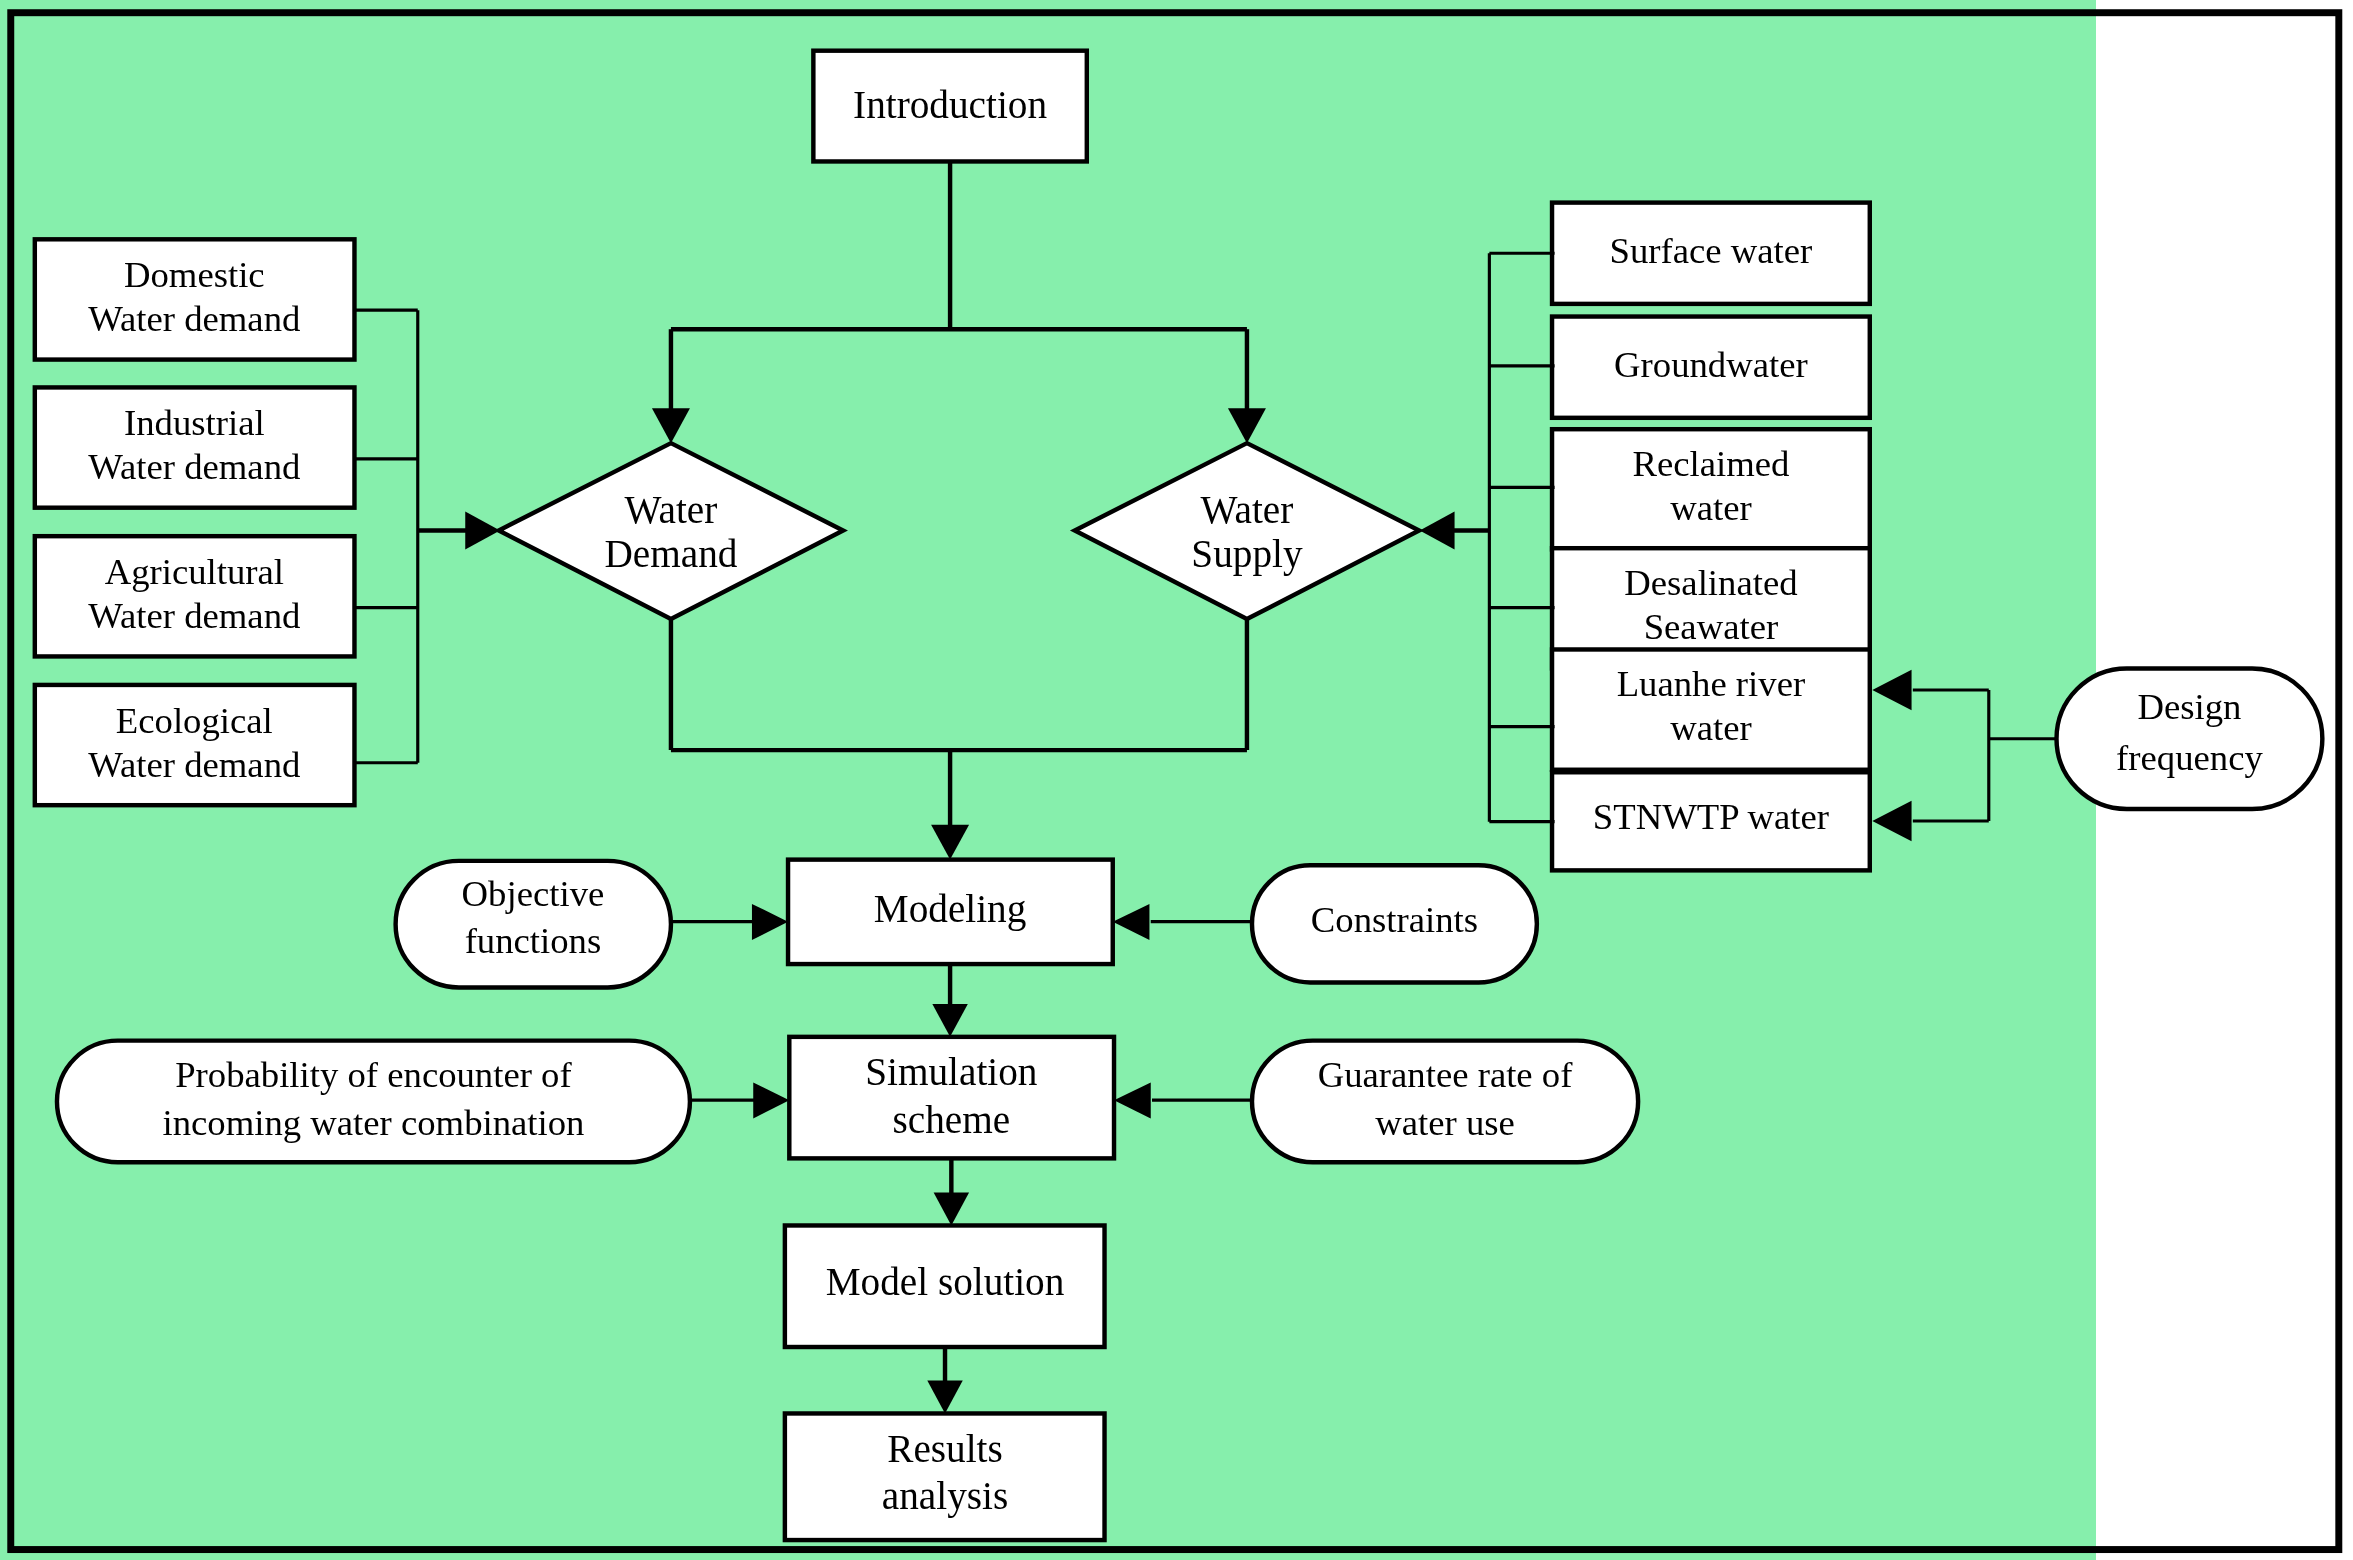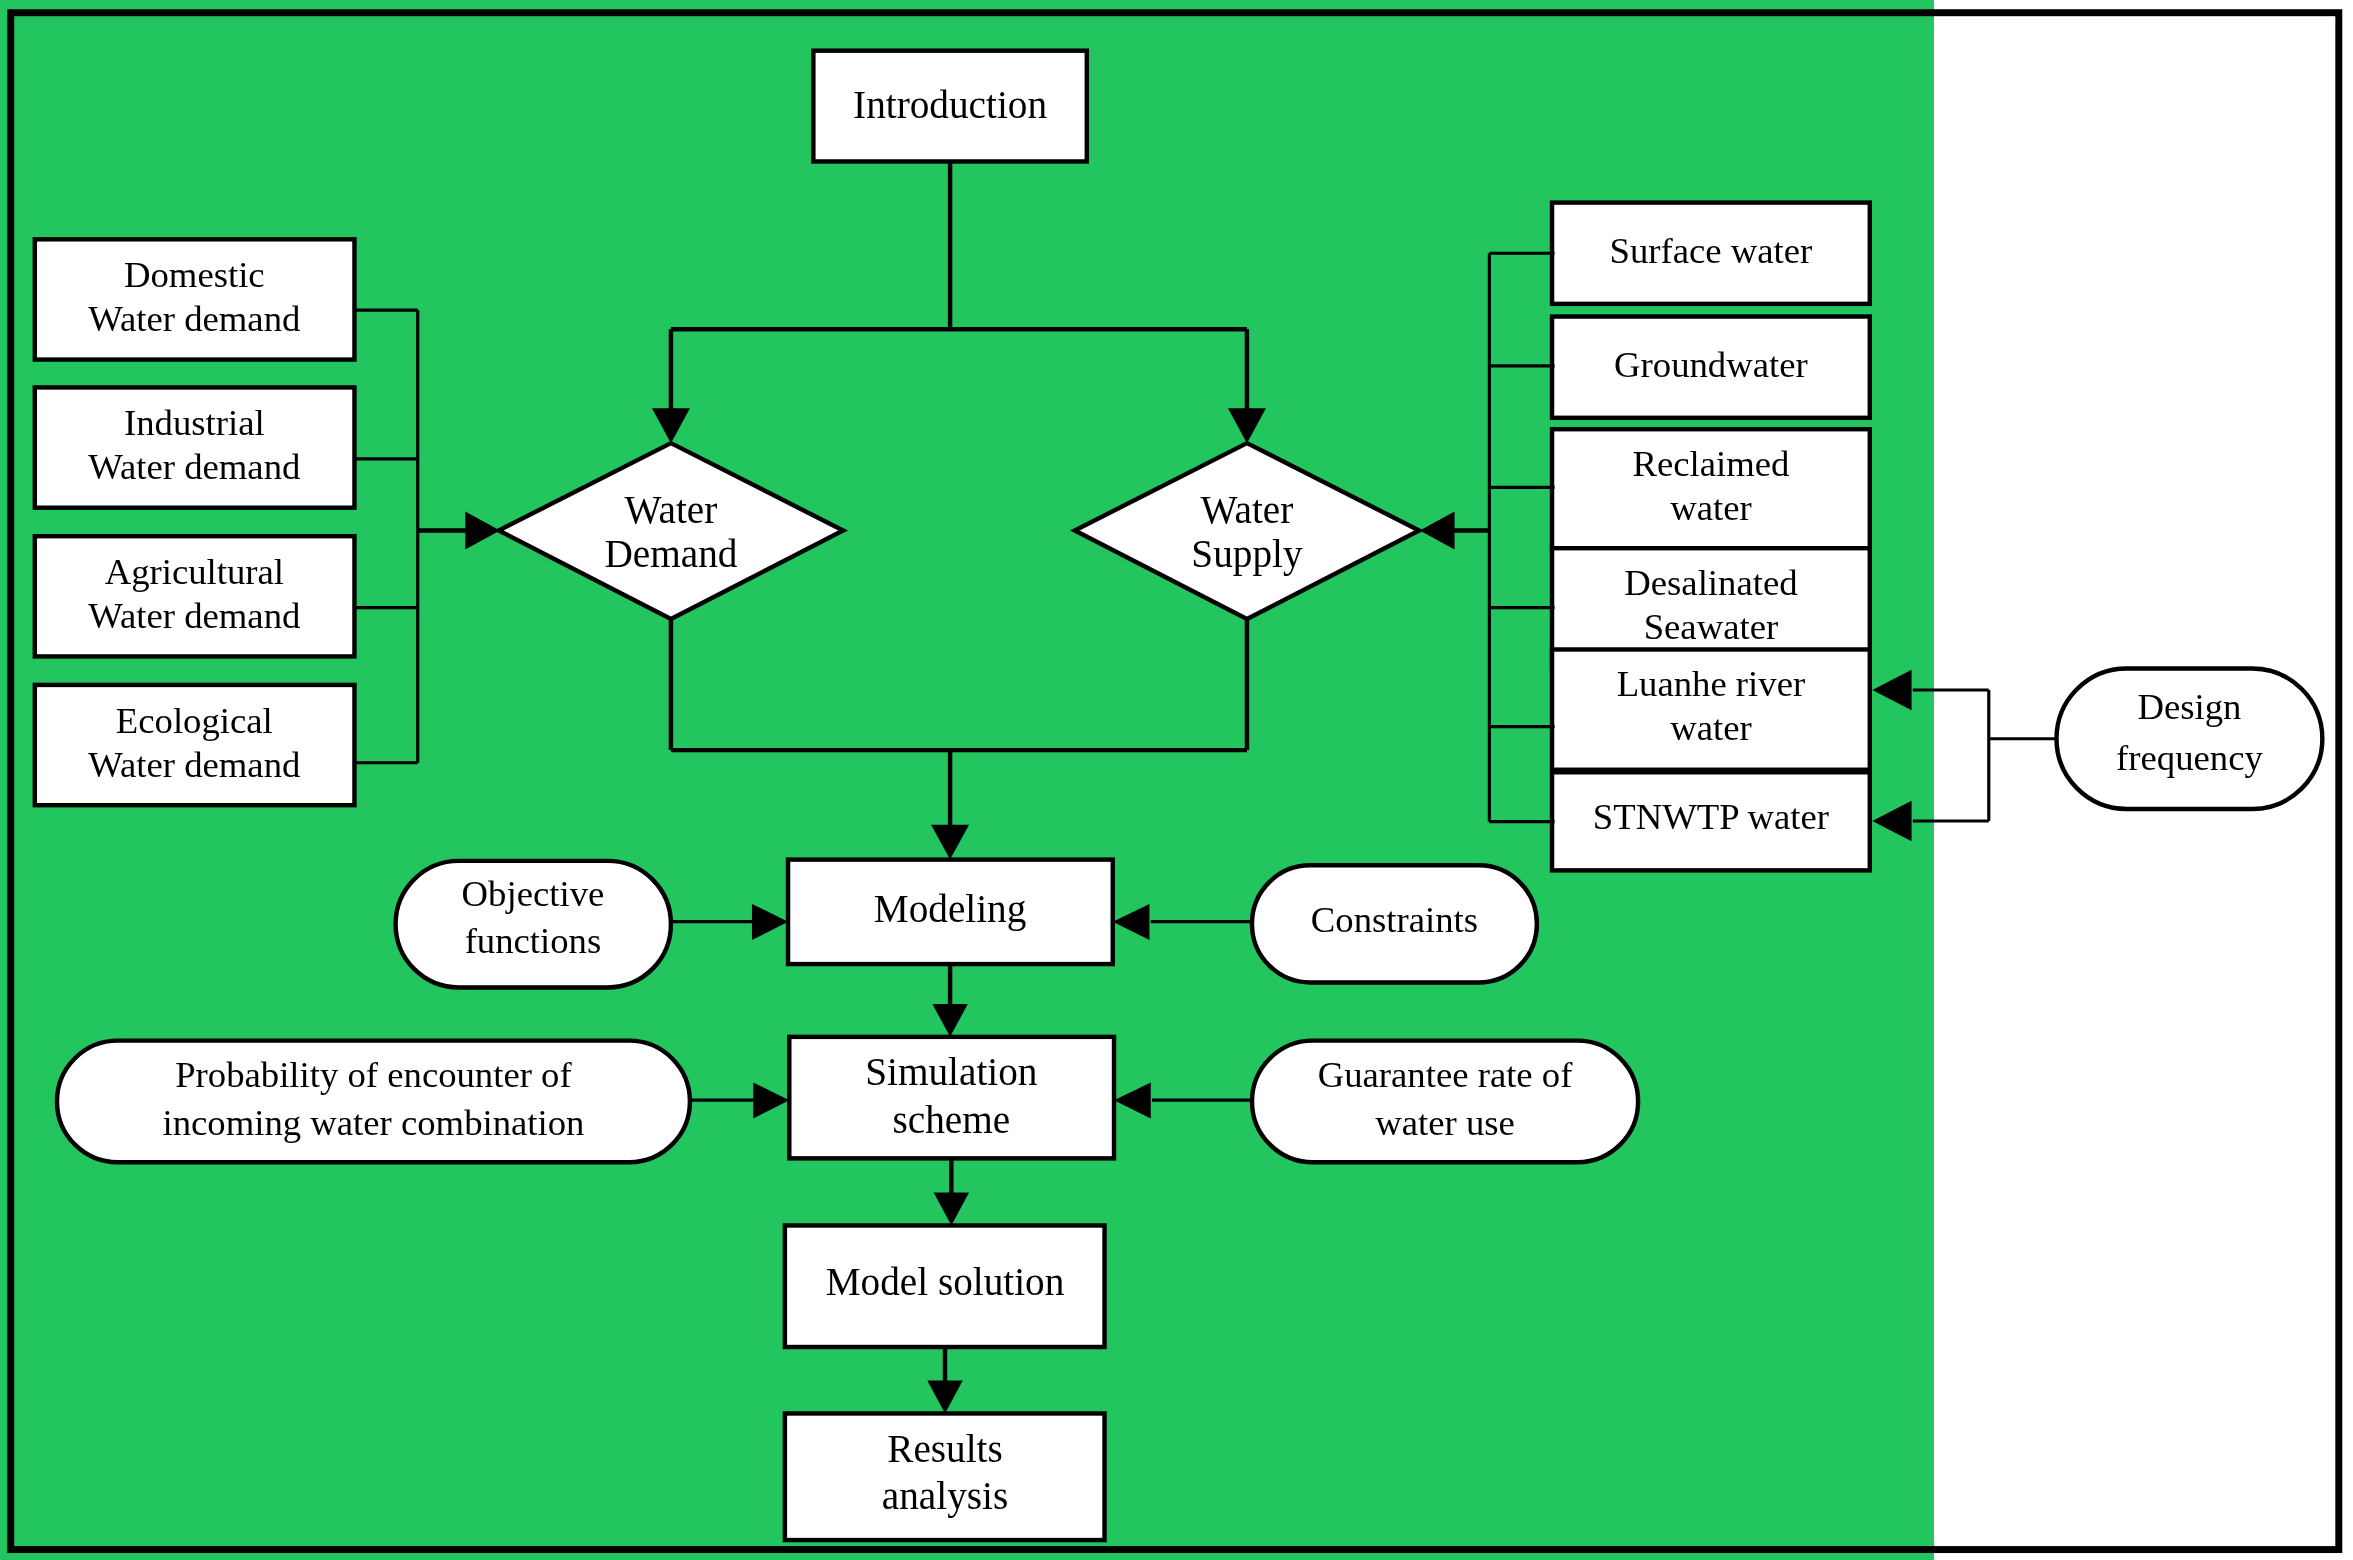--- a/index.html
+++ b/index.html
@@ -2,23 +2,23 @@
 <html style="font-size:10px"><head>
 <meta charset="utf-8">
 <style>
   html, body {
     margin: 0;
     padding: 0;
     background: #ffffff;
   }
   #canvas {
     position: relative;
-    width: 1934px;
+    width: 2096px;
     height: 1561px;
-    background: #22c55e;
+    background: #86efac;
     font-family: "Liberation Serif", "DejaVu Serif", serif;
   }
   svg { display: block; }
   .node-label {
     font-family: "Liberation Serif", "DejaVu Serif", serif;
     fill: #000000;
     text-anchor: middle;
     dominant-baseline: middle;
   }
   .lbl-lg { font-size: 62px; }

